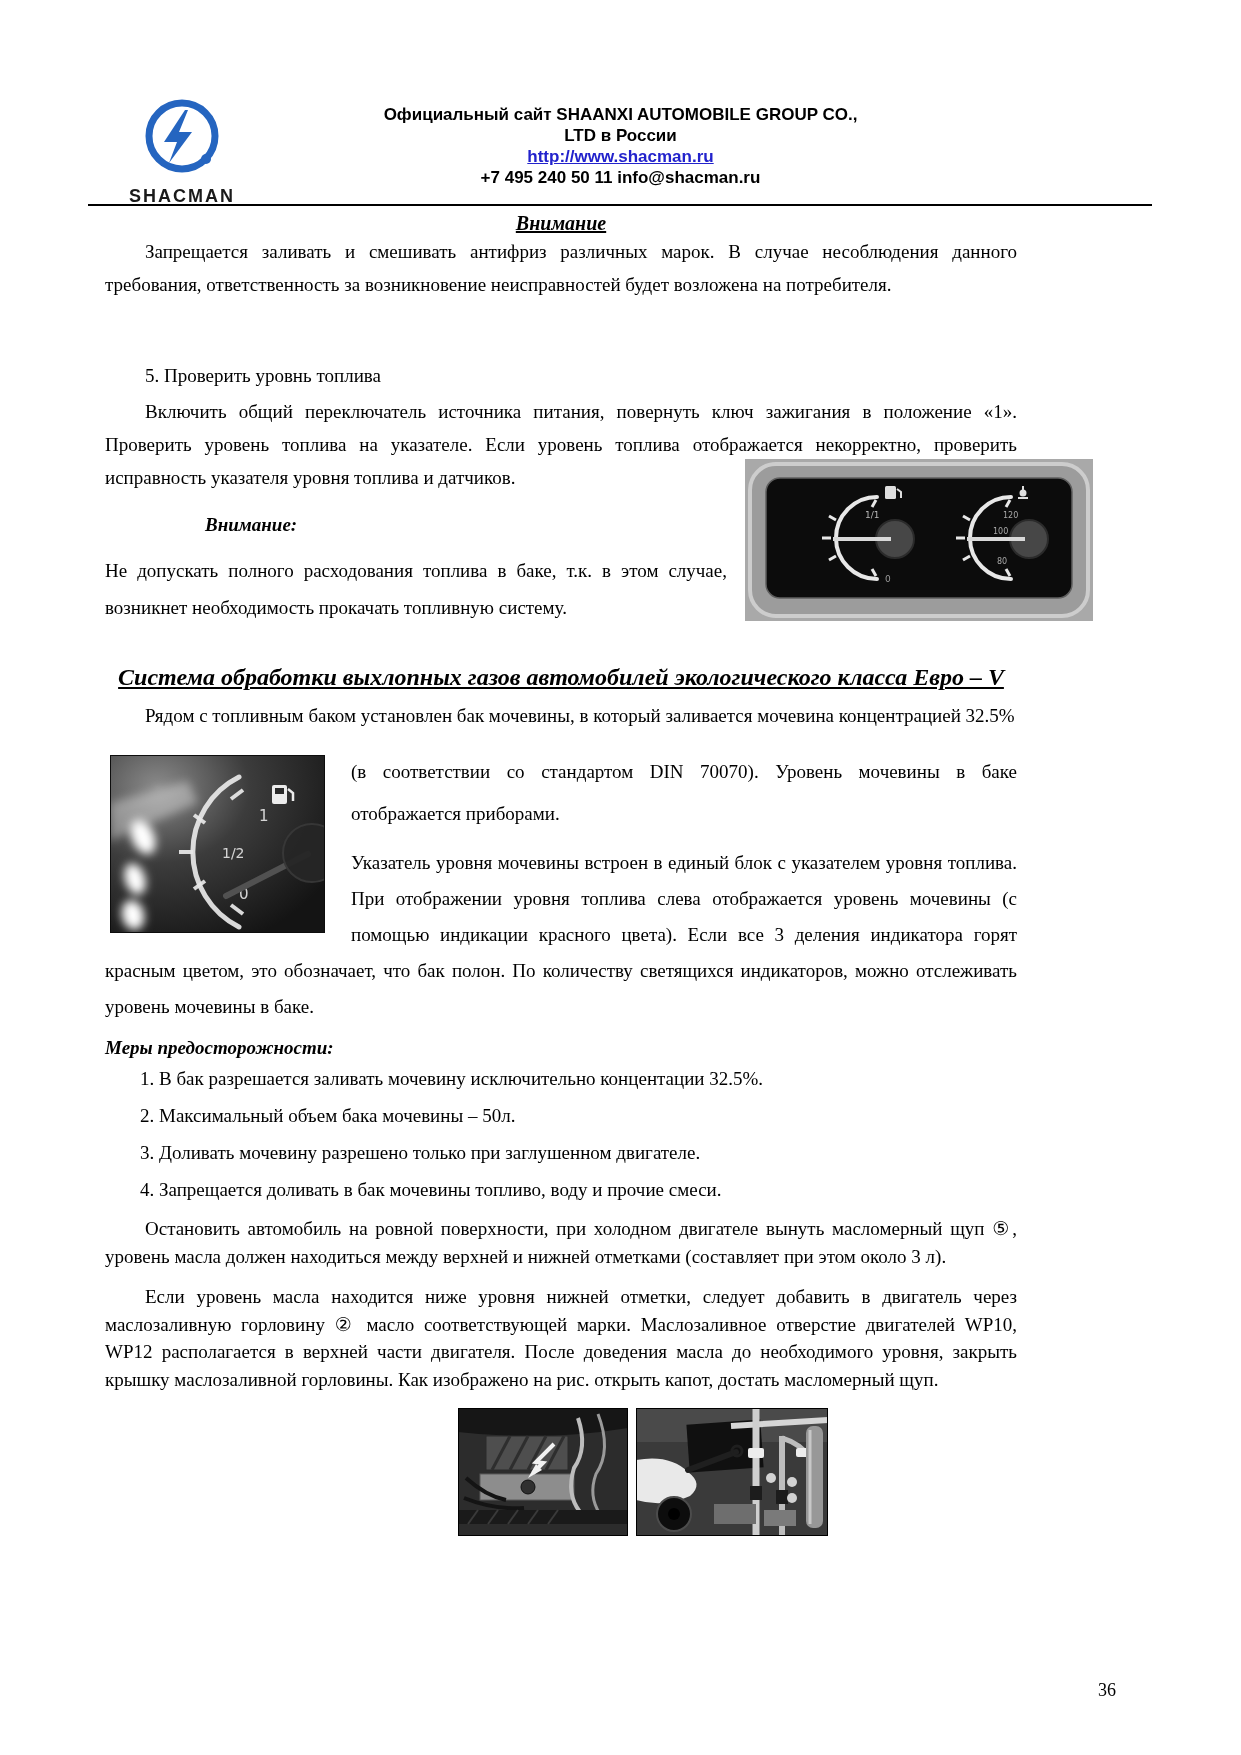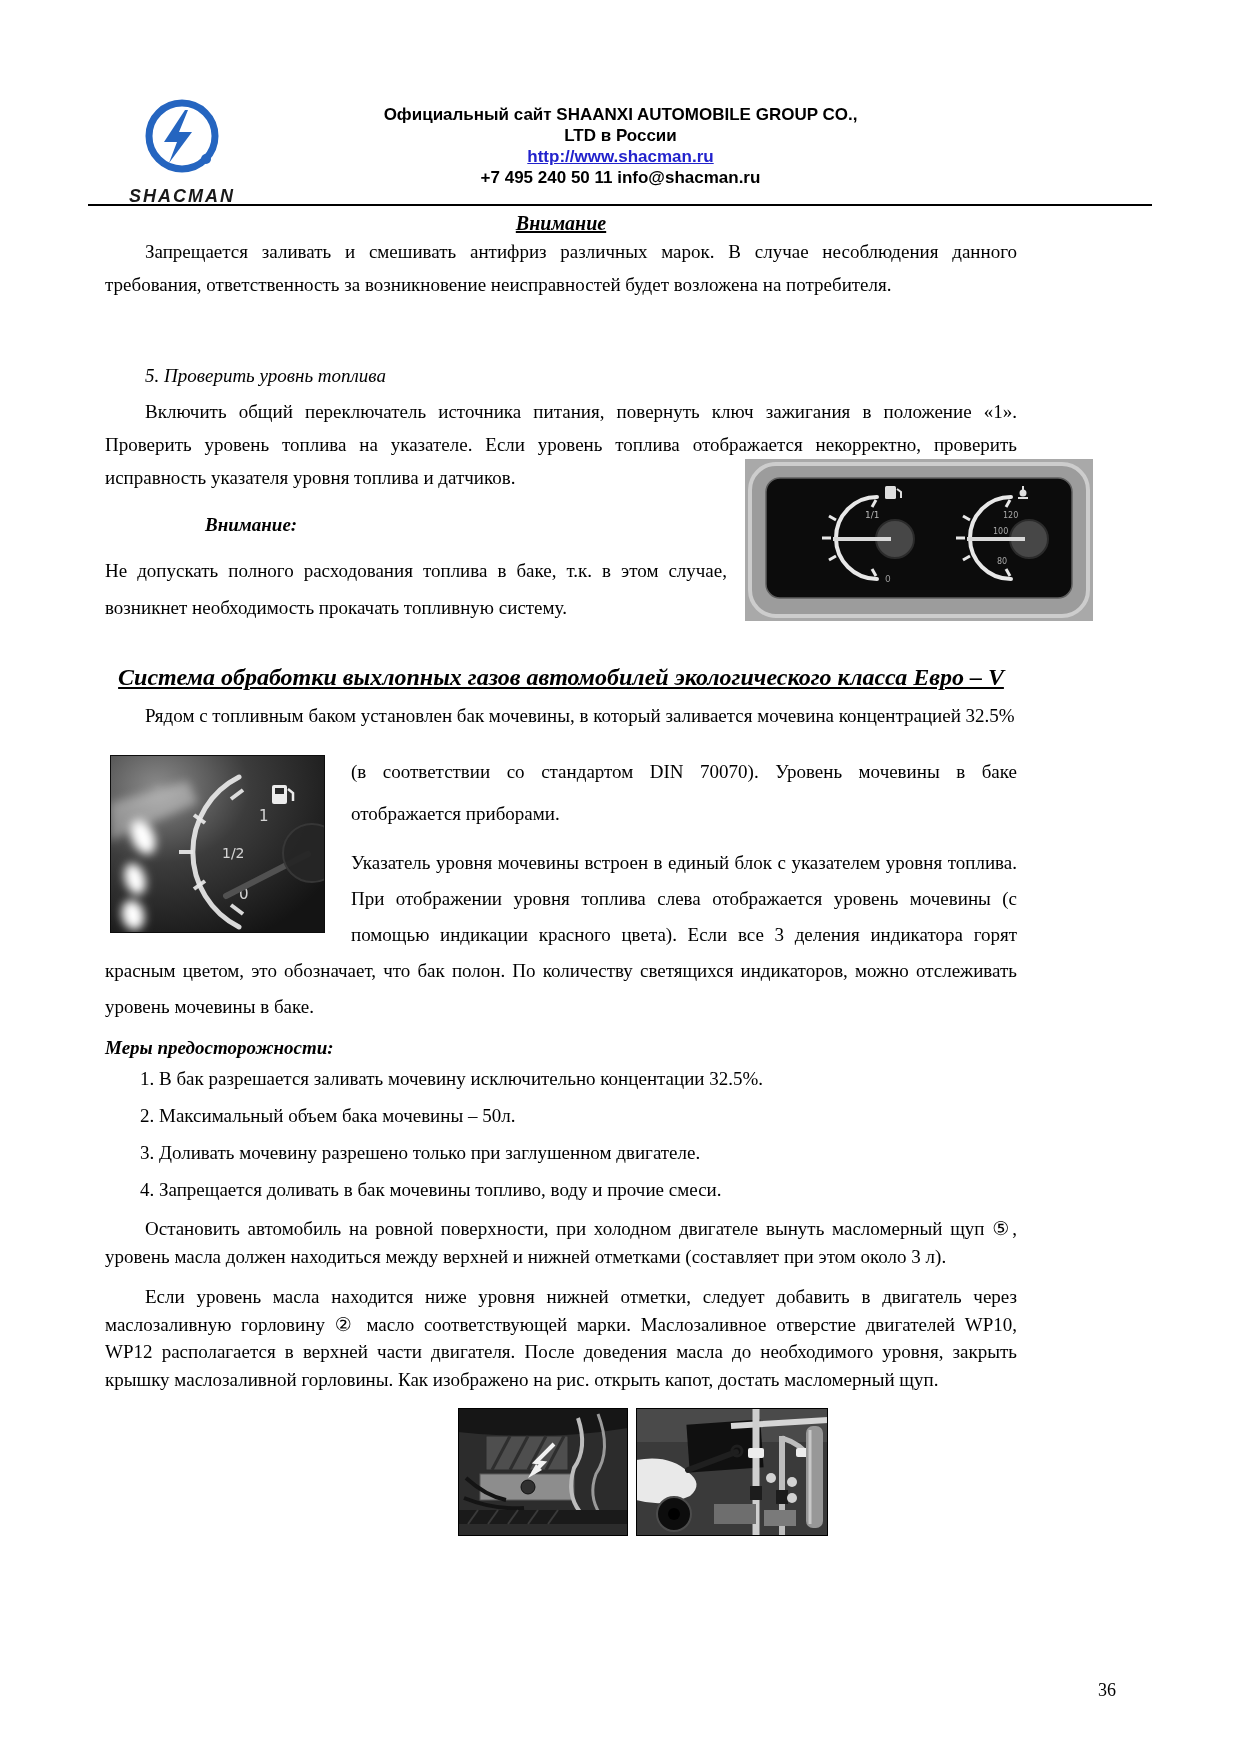--- a/index.html
+++ b/index.html
@@ -1,31 +1,31 @@
 <!DOCTYPE html>
 <html><head>
 <meta charset="utf-8">
 <style>
   html,body{margin:0;padding:0;background:#e8e8e8;}
   .page{position:relative;width:1241px;height:1755px;background:#ffffff;overflow:hidden;
         font-family:"Liberation Serif",serif;color:#000;}
   
   .hdr-logo{position:absolute;left:122px;top:96px;width:120px;text-align:center;}
   .hdr-logo .logo-text{font-family:"Liberation Sans",sans-serif;font-weight:bold;
-        font-size:18px;letter-spacing:2px;color:#1a1a1a;margin-top:2px;font-style:italic;}
+        font-size:18px;letter-spacing:2px;color:#1a1a1a;margin-top:2px;}
   .hdr-center{position:absolute;left:0;right:0;top:104px;text-align:center;
         font-family:"Liberation Sans",sans-serif;font-weight:bold;font-size:17px;line-height:21px;}
   .hdr-link{color:#2222cc;text-decoration:underline;}
   .hdr-rule{position:absolute;left:88px;top:204px;width:1064px;height:2px;background:#000;}
   
   .content{position:absolute;left:105px;top:212px;width:912px;}
   .center-title{text-align:center;font-size:20px;font-weight:bold;font-style:italic;margin:0;text-decoration:underline;}
   .para{font-size:19px;line-height:33px;text-align:justify;margin:0;}
   .indent{text-indent:40px;}
-  .sec-title{font-size:19px;font-style:italic;font-weight:normal;margin:0;}
+  .sec-title{font-size:19px;font-weight:normal;margin:0;}
   .sec5{position:relative;margin-top:64px;}
   .sec5 .para{margin-top:8px;}
   .warn-label{font-size:19px;font-weight:bold;font-style:italic;margin:20px 0 0 100px;}
   .warning{width:622px;font-size:19px;line-height:37px;text-align:justify;margin-top:16px;}
   .gauge-panel{position:absolute;left:640px;top:94px;width:300px;height:162px;}
   .eurov-title{margin-top:38px;font-size:24px;}
   .eurov-intro{margin-top:8px;font-size:19px;line-height:33px;text-indent:40px;text-align:justify;}
   .eurov{margin-top:2px;}
   .urea-img{float:left;width:215px;height:178px;margin:4px 26px 6px 5px;}
   .eurov-cont{font-size:19px;line-height:42px;text-align:justify;margin:0;}

